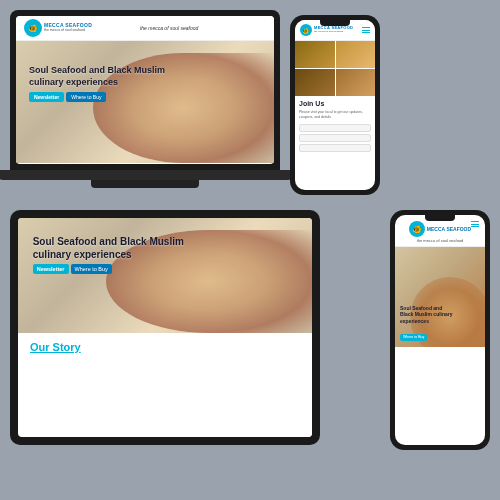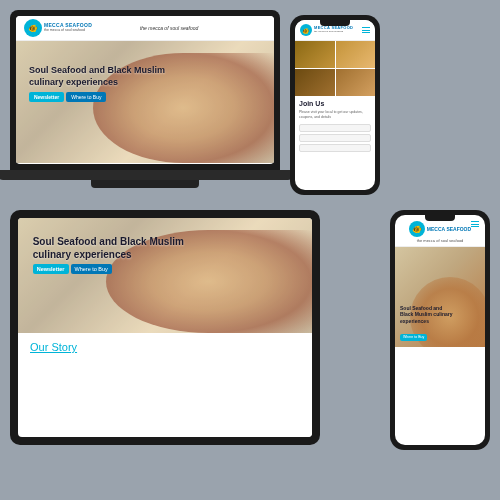--- a/index.html
+++ b/index.html
@@ -341,21 +341,21 @@
     .tablet .hero {
       height: 115px;
     }
     .tablet .hero-title { font-size: 10px; top: 15%; }
     .tablet .btn-primary, .tablet .btn-secondary { font-size: 5.5px; }
     .our-story-section {
       padding: 8px 12px 4px;
     }
     .our-story-title {
       font-size: 11px;
-      font-weight: 400;
+      font-weight: 700;
       color: #00b4d8;
       text-decoration: underline;
       text-decoration-color: #00b4d8;
     }
 
     
     .phone2-logo-area {
       display: flex;
       flex-direction: column;
       align-items: center;

